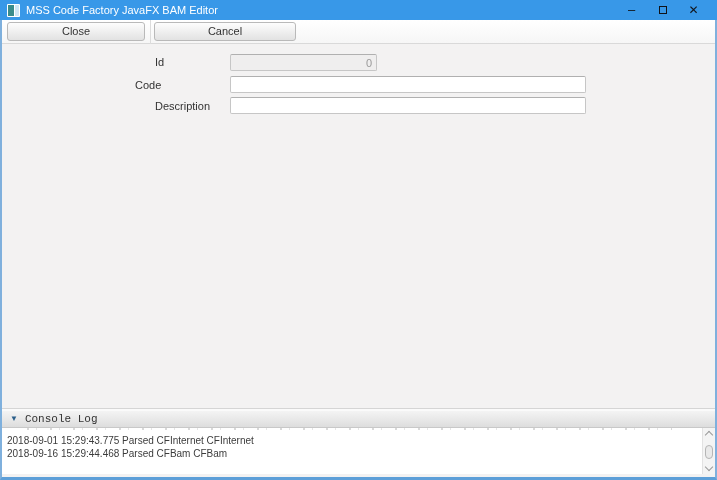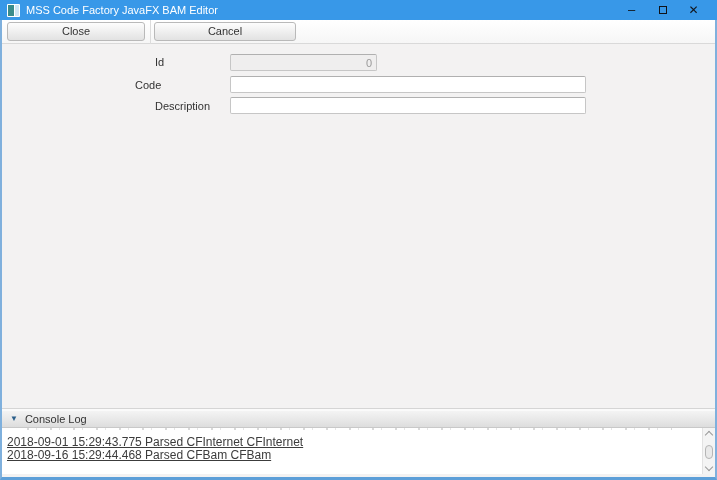--- a/index.html
+++ b/index.html
@@ -64,25 +64,25 @@
   
   .console-divider { position: absolute; top: 408px; left: 0; right: 0; height: 3px;
     background: #fafafa; border-top: 1px solid #d5d5d5; }
   .console-header {
     position: absolute; top: 411px; left: 0; right: 0; height: 17px;
     background: linear-gradient(#f4f4f4, #dddddd);
     border-bottom: 1px solid #c8c8c8;
     display: flex; align-items: center;
   }
   .collapse-icon { font-size: 8px; color: #2c5f8a; margin-left: 8px; margin-right: 7px; line-height: 1; }
-  .console-title { font-size: 11px; color: #333333; }
+  .console-title { font-size: 11px; color: #333333; font-family: Liberation Mono, monospace; }
   .console-body { position: absolute; top: 428px; left: 0; right: 0; height: 46px; background: #ffffff; overflow: hidden; }
   .clipped-line { position: absolute; top: 0; left: 25px; width: 645px; height: 2px; opacity: 0.55;
     background: repeating-linear-gradient(to right, #b9b9b9 0 2px, transparent 2px 9px, #cfcfcf 9px 10px, transparent 10px 23px); }
-  .log-line { position: absolute; left: 5px; font-size: 12px; color: #3c3c3c; white-space: nowrap; text-decoration: underline; }
+  .log-line { position: absolute; left: 5px; font-size: 10px; color: #3c3c3c; white-space: nowrap; }
   .log-line-0 { top: 7px; } .log-line-1 { top: 20px; }
 
   
   .scrollbar { position: absolute; top: 0; right: 0; width: 13px; height: 46px;
     background: #f4f4f4; border-left: 1px solid #e2e2e2; }
   .scroll-arrow { position: absolute; left: 3px; width: 6px; height: 6px; border: solid #9a9a9a; border-width: 0 1px 1px 0; }
   .scroll-up { top: 4px; transform: rotate(-135deg); }
   .scroll-down { bottom: 4px; transform: rotate(45deg); }
   .scroll-thumb { position: absolute; left: 2px; top: 17px; width: 8px; height: 14px;
     background: #e9e9e9; border: 1px solid #b5b5b5; border-radius: 5px; }

